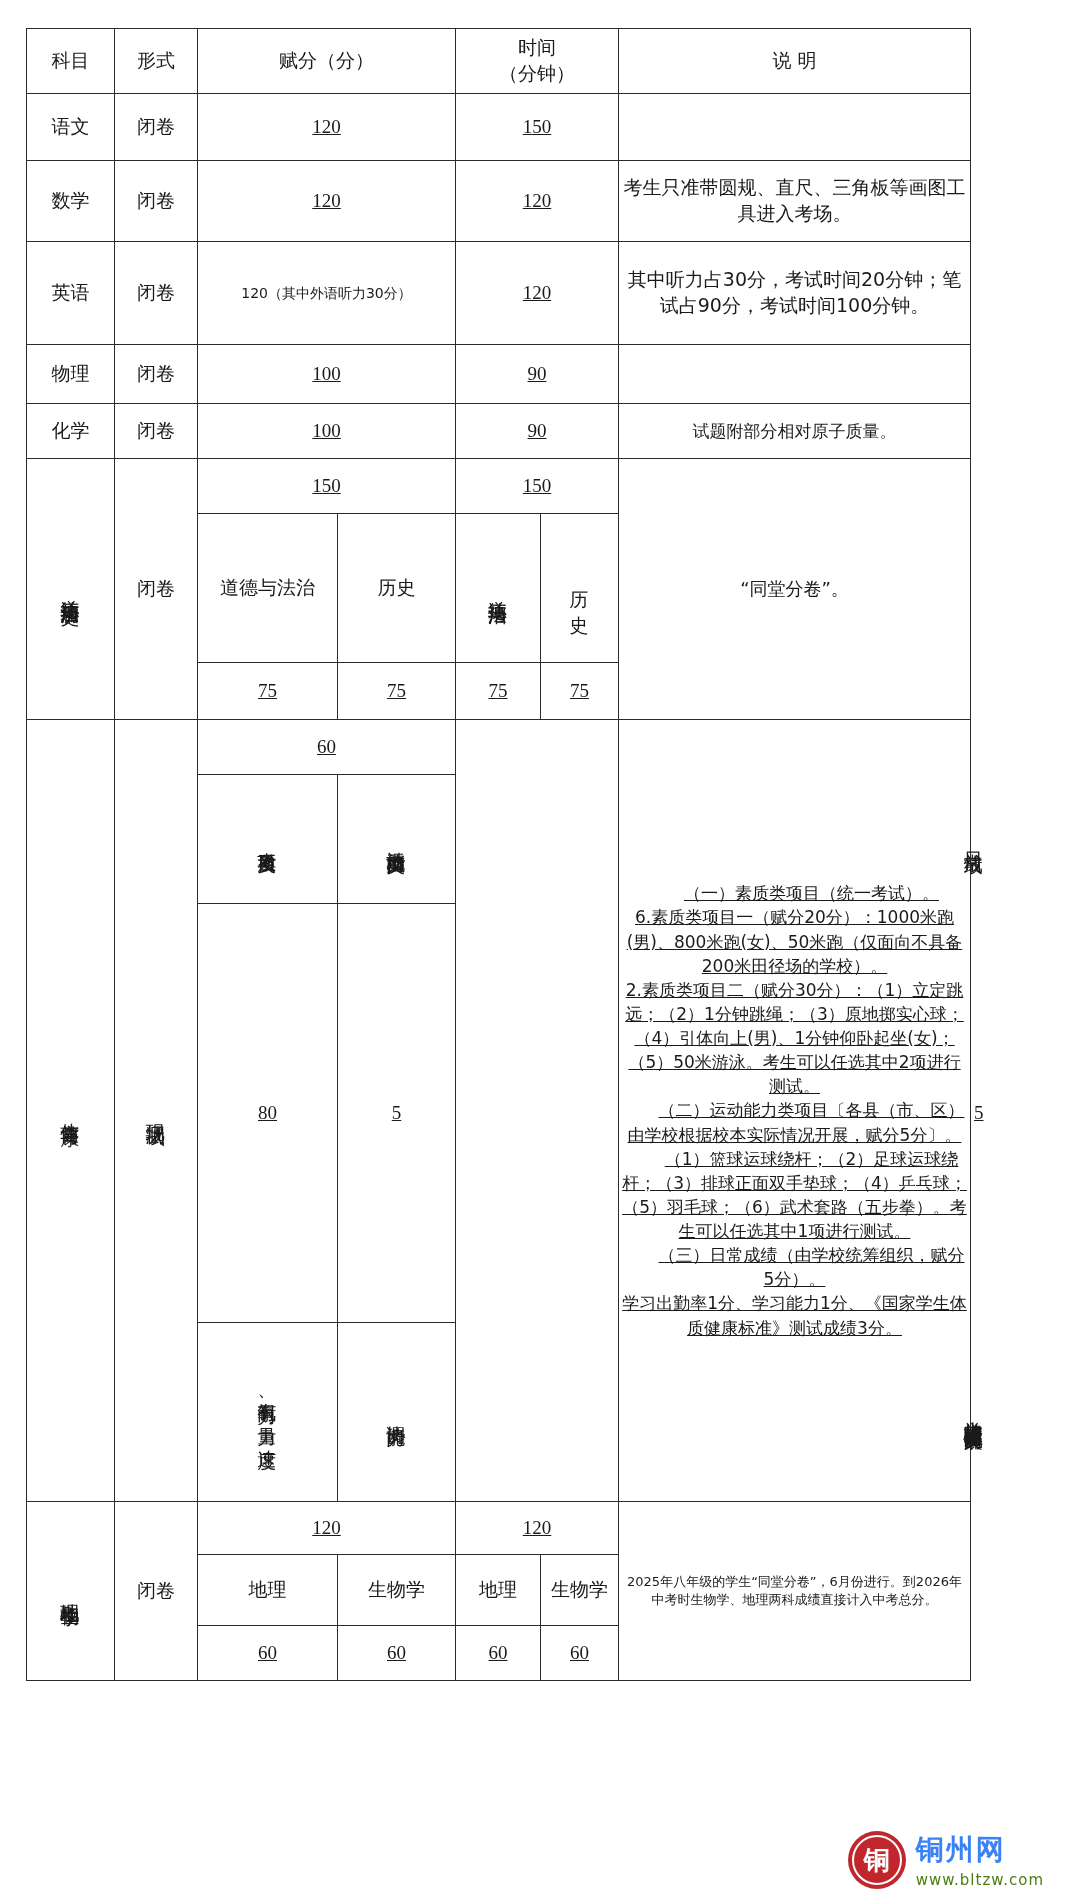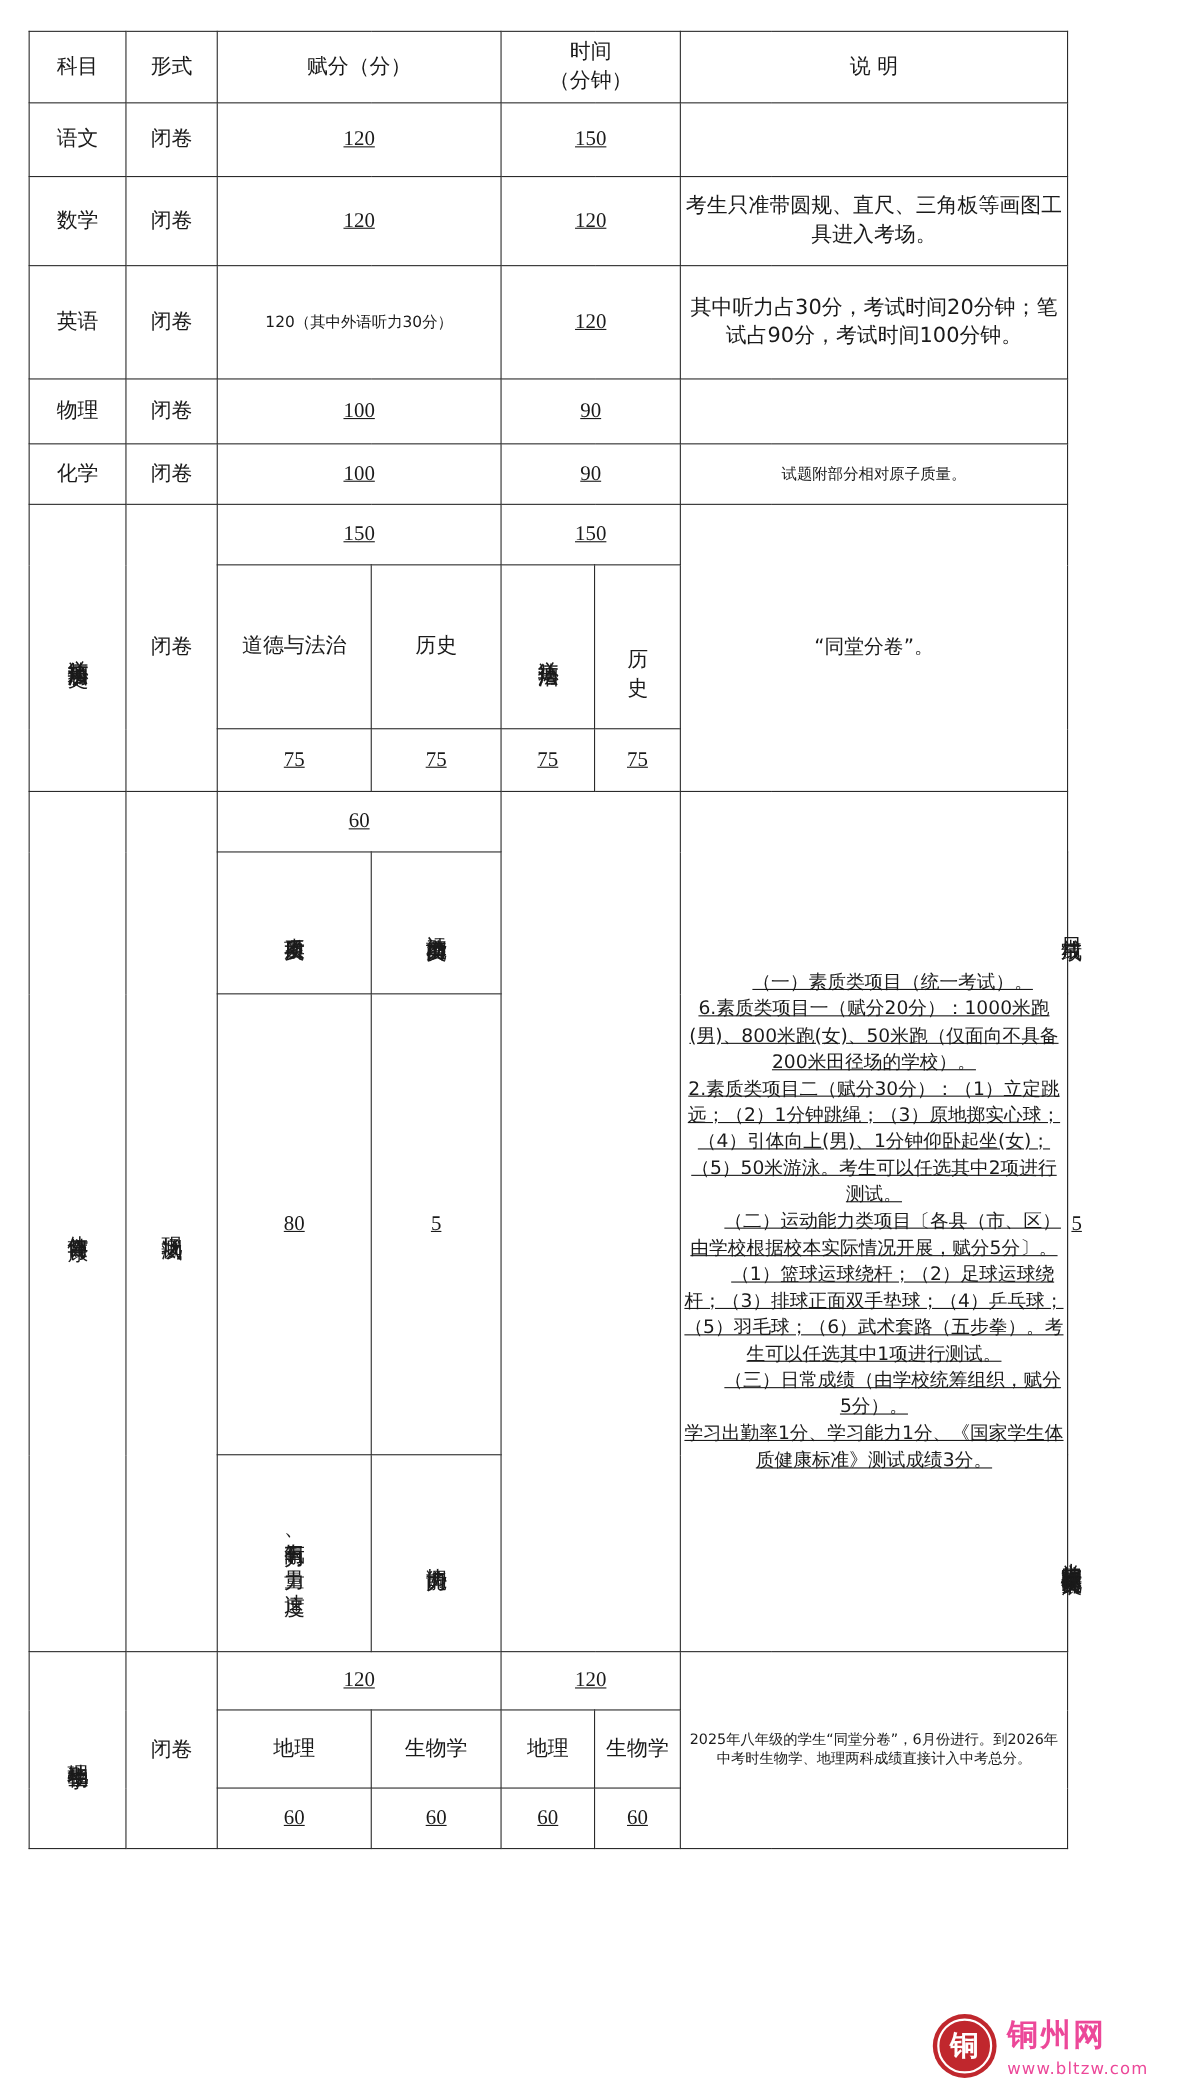--- a/index.html
+++ b/index.html
@@ -86,25 +86,25 @@
     border:2px solid #ffffff;border-radius:50%;
   }
   .wm-badge .mark{
     color:#ffffff;font-size:26px;font-weight:bold;
     font-family:"DejaVu Sans","Liberation Sans",sans-serif;
     line-height:1;
   }
   .wm-text{display:flex;flex-direction:column;justify-content:center;}
   .wm-title{
     font-family:"DejaVu Sans","Liberation Sans",sans-serif;
-    font-size:28px;font-weight:bold;color:#ec4899;letter-spacing:2px;
+    font-size:28px;font-weight:bold;color:#3b82f6;letter-spacing:2px;
   }
   .wm-url{
     font-family:"DejaVu Sans","Liberation Sans",sans-serif;
-    font-size:15px;color:#ec4899;letter-spacing:1px;margin-top:2px;
+    font-size:15px;color:#4d7c0f;letter-spacing:1px;margin-top:2px;
   }
 </style>
 </head>
 <body>
 
 <div class="sheet">
 
   <table class="grid">
     <colgroup>
       <col style="width:88px">
@@ -159,21 +159,21 @@
         <td class="num" colspan="2">100</td>
         <td class="num" colspan="2">90</td>
         <td class="note" colspan="2"></td>
       </tr>
 
       <tr>
         <td class="cn" style="height:46px">化学</td>
         <td class="cn">闭卷</td>
         <td class="num" colspan="2">100</td>
         <td class="num" colspan="2">90</td>
-        <td class="note" colspan="2" style="font-size:14px">试题附部分相对原子质量。</td>
+        <td class="note" colspan="2" style="font-size:17px">试题附部分相对原子质量。</td>
       </tr>
 
       <tr>
         <td class="subj" rowspan="3">
           <div class="vert-box">
               <span class="vert vert-tall">道德与法治和历史</span>
             </div>
         </td>
         <td class="cn" rowspan="3">闭卷</td>
         <td class="num" colspan="2" style="height:46px">150</td>

